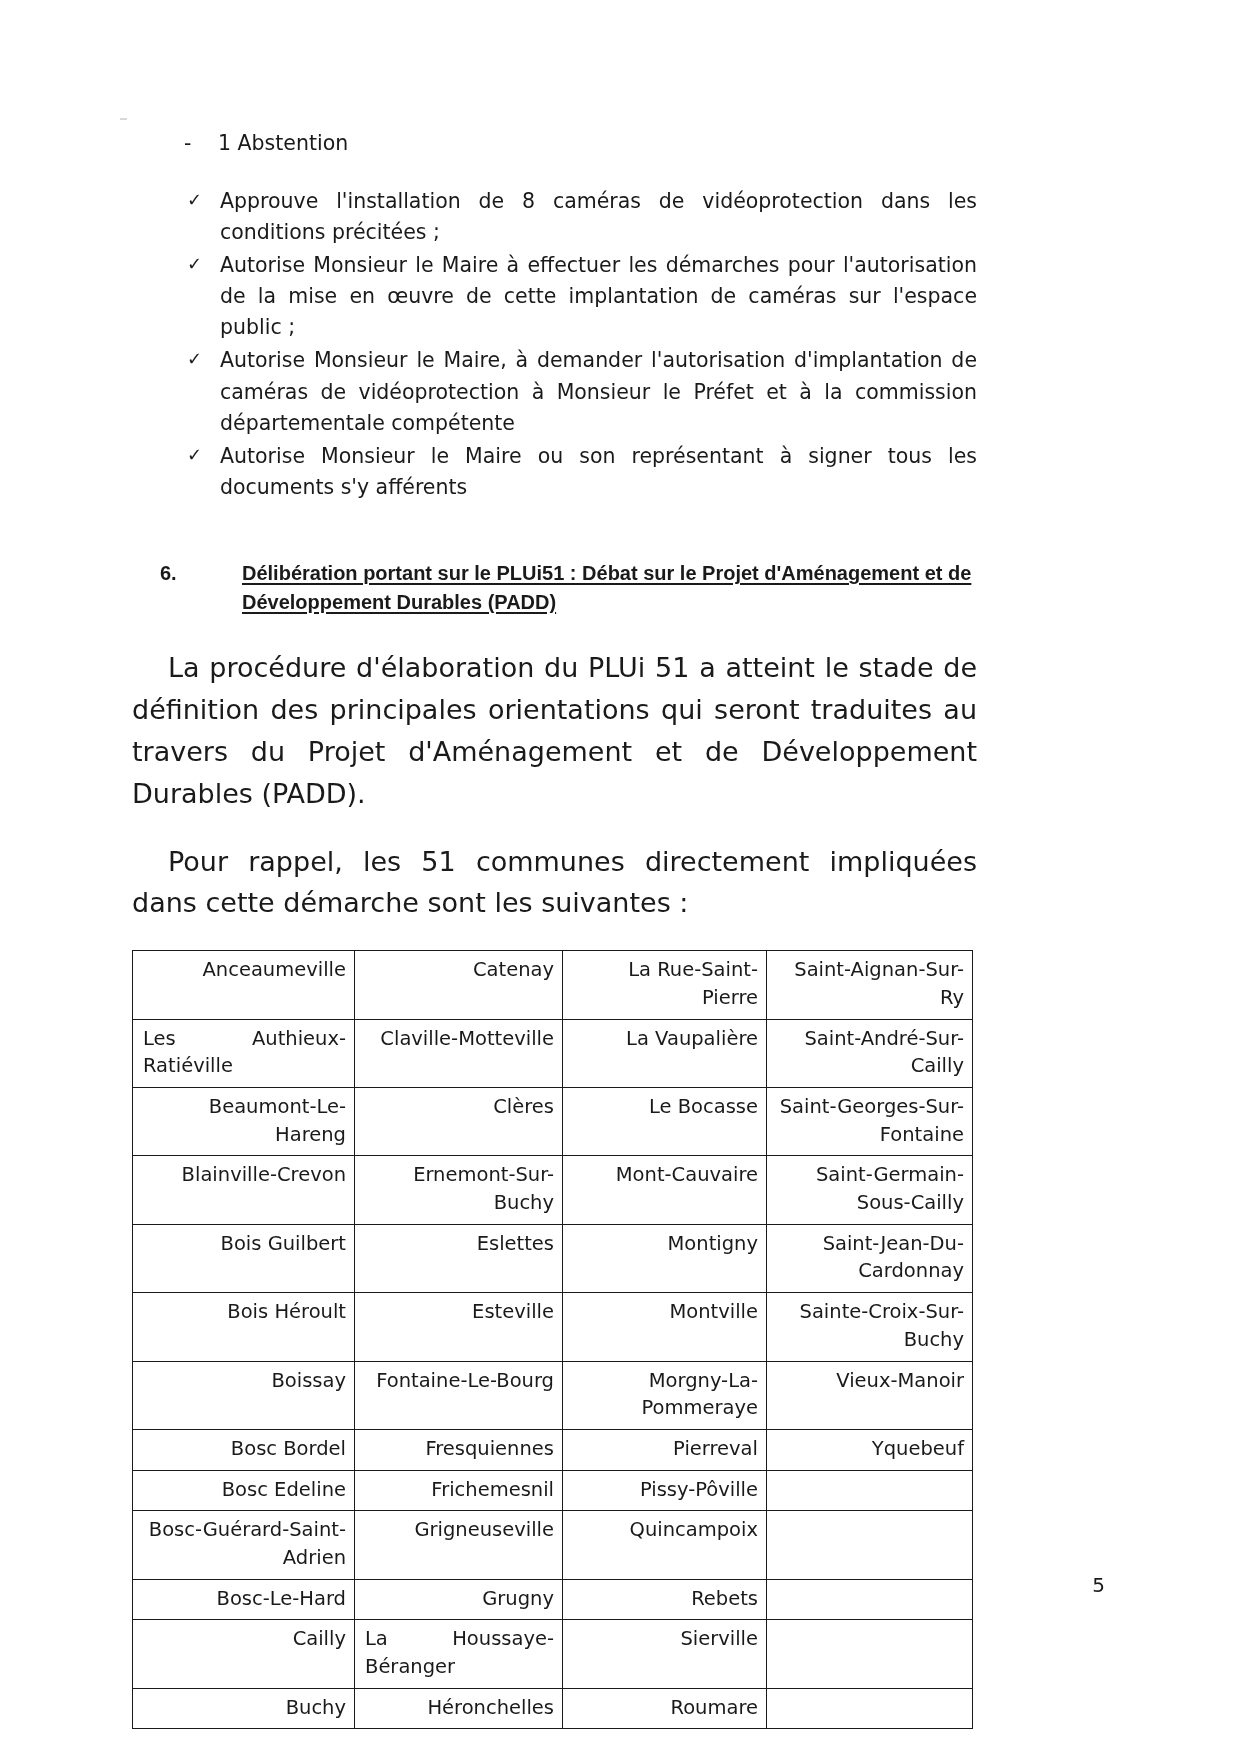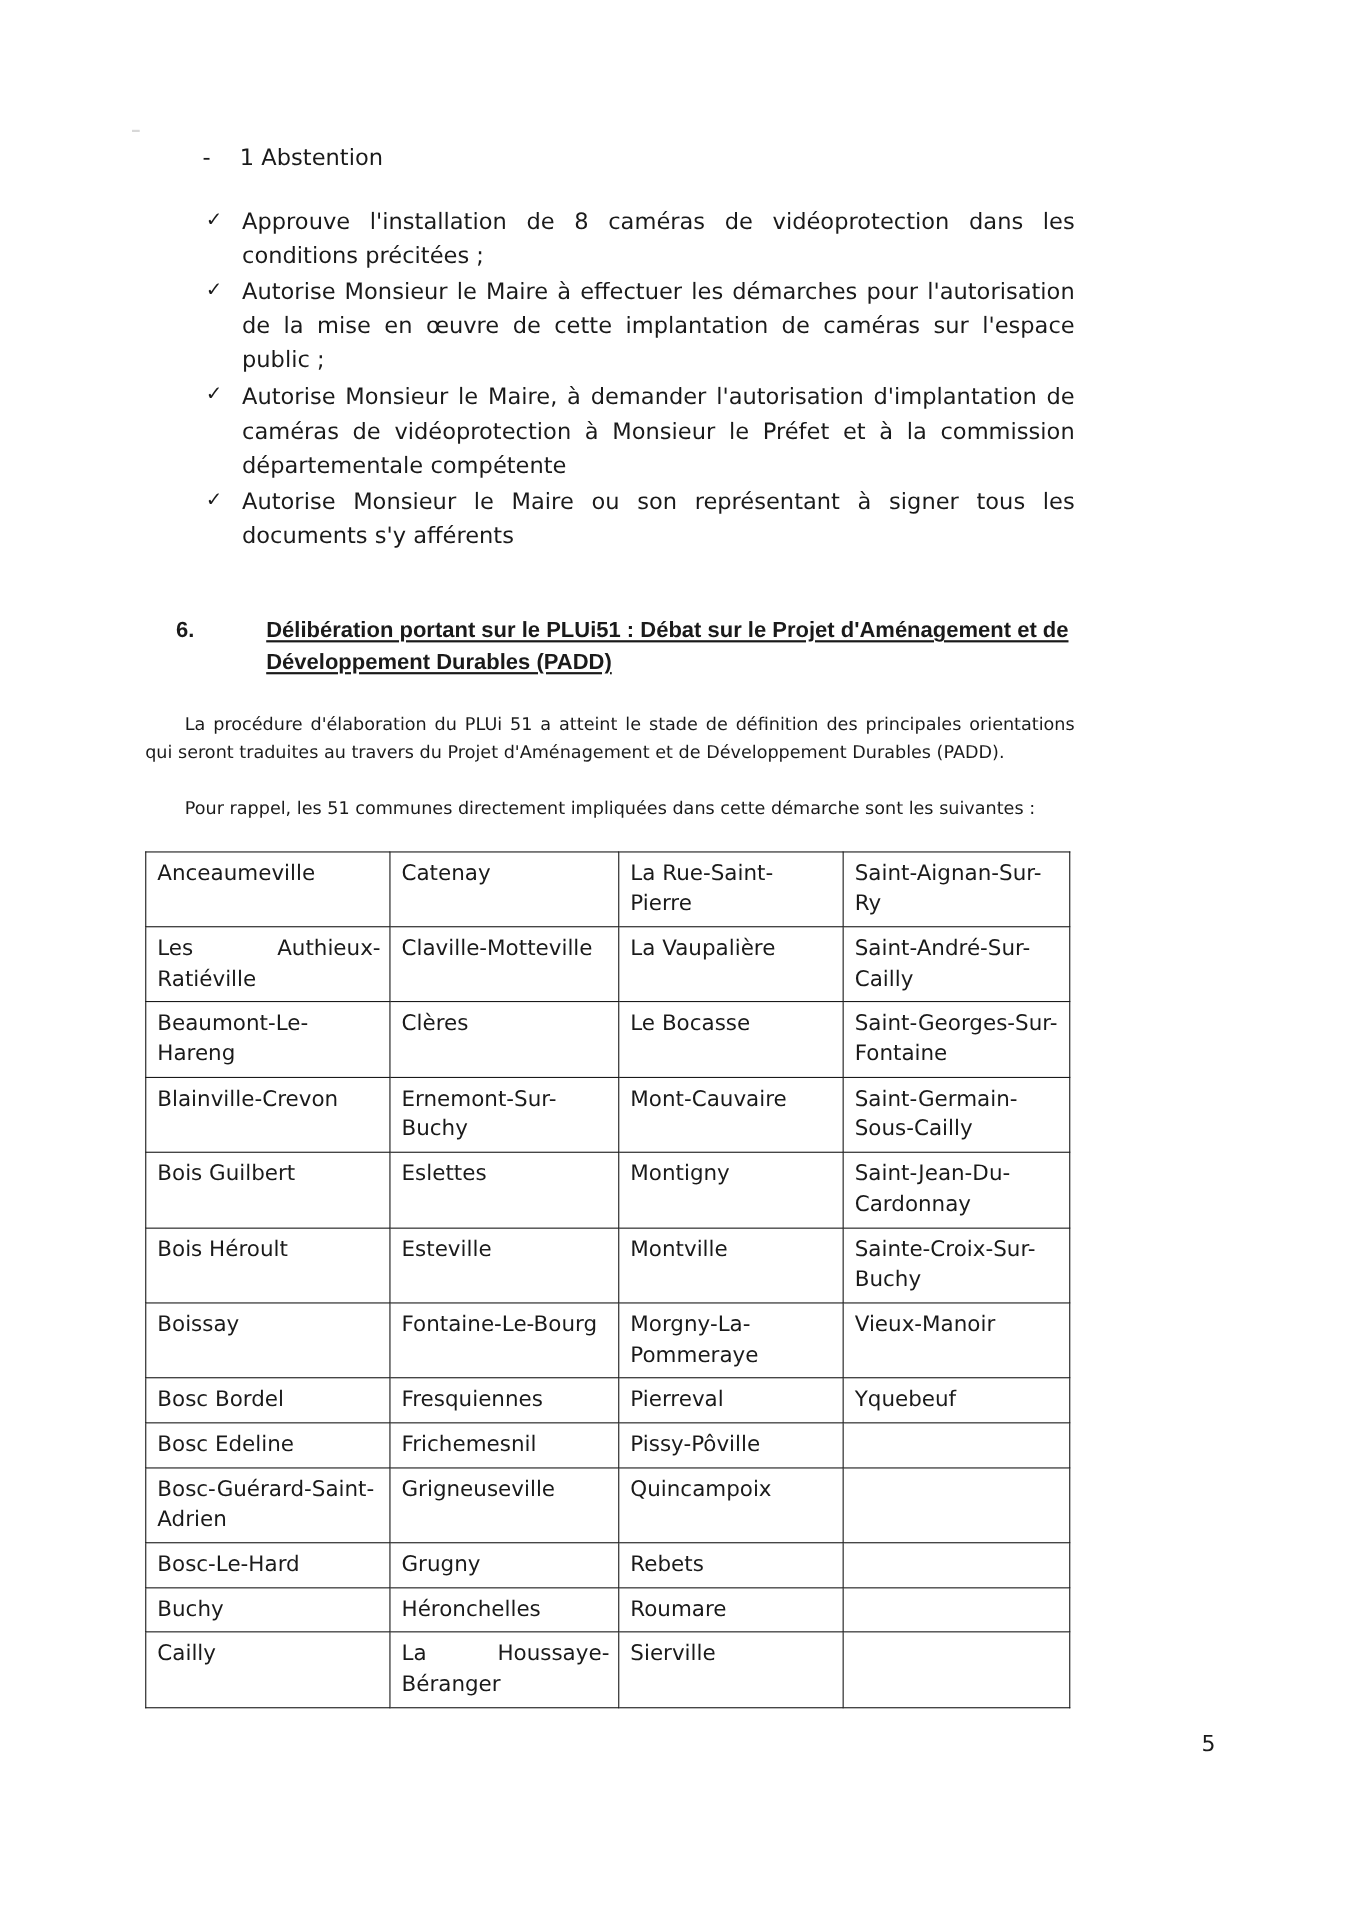--- a/index.html
+++ b/index.html
@@ -78,41 +78,42 @@
     flex: 0 0 34px;
   }
   .section-heading .htext {
     text-decoration: underline;
     text-underline-offset: 3px;
     margin-left: 48px;
   }
 
   
   p.body {
-    font-size: 16px;
+    font-size: 27px;
     line-height: 1.55;
     text-align: justify;
     margin: 0 0 26px 0;
     text-indent: 36px;
   }
 
   
   table.communes {
     border-collapse: collapse;
     width: 840px;
     margin-top: 6px;
     table-layout: fixed;
   }
   table.communes td {
     border: 1.4px solid #1a1a1a;
     vertical-align: top;
     padding: 5px 8px 7px 10px;
     font-size: 19.5px;
     line-height: 1.42;
     height: 26px;
+    text-align: right;
   }
   table.communes td.spread {
     text-align: justify;
     text-align-last: justify;
     margin-left: 28px;
   }
   table.communes col.c1 { width: 222px; }
   table.communes col.c2 { width: 208px; }
   table.communes col.c3 { width: 204px; }
   table.communes col.c4 { width: 206px; }
@@ -239,30 +240,30 @@
           <td>Quincampoix</td>
           <td></td>
         </tr>
         <tr>
           <td>Bosc-Le-Hard</td>
           <td>Grugny</td>
           <td>Rebets</td>
           <td></td>
         </tr>
         <tr>
+          <td>Cailly</td>
+          <td class="spread">La Houssaye-Béranger</td>
+          <td>Sierville</td>
+          <td></td>
+        </tr>
+        <tr>
           <td>Buchy</td>
           <td>Héronchelles</td>
           <td>Roumare</td>
           <td></td>
         </tr>
-        <tr>
-          <td>Cailly</td>
-          <td class="spread">La Houssaye-Béranger</td>
-          <td>Sierville</td>
-          <td></td>
-        </tr>
       </tbody>
     </table>
 
   </div>
 
   <div class="page-number">5</div>
 </div>
 
 </body></html>

